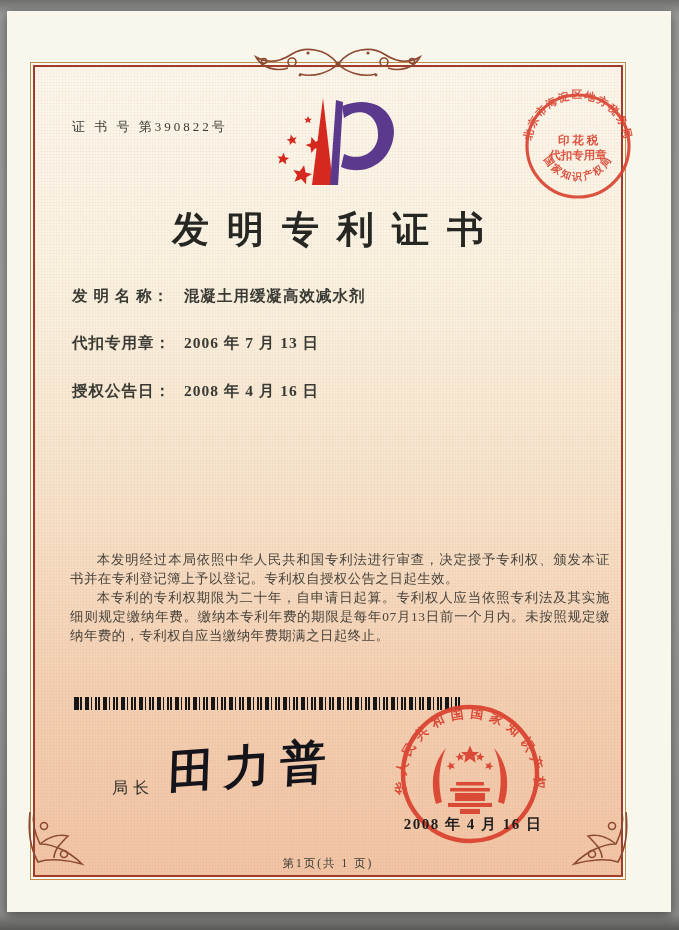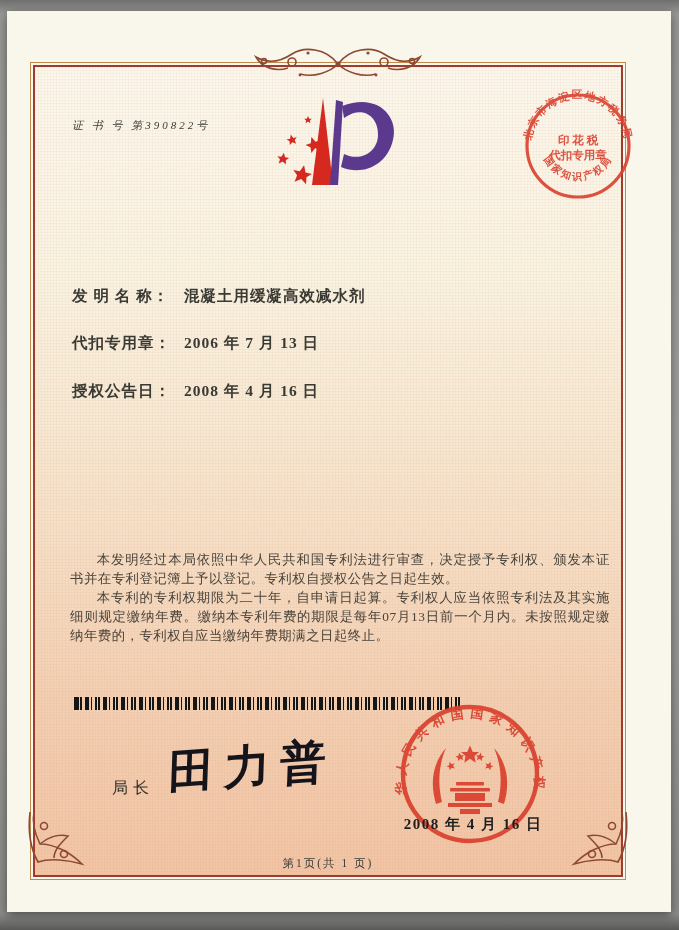--- a/index.html
+++ b/index.html
@@ -10,21 +10,21 @@
          background:#f9f6ec;box-shadow:0 3px 10px rgba(0,0,0,.45);}
   .frame{position:absolute;left:30px;top:62px;width:596px;height:818px;
          border:1px solid #c08a4e;box-sizing:border-box;padding:2px;background:#fbf8ee;}
   .frame-inner{width:100%;height:100%;box-sizing:border-box;border:2px solid #a03c2b;
          background-image:
            repeating-linear-gradient(0deg, rgba(198,110,78,.05) 0 1px, transparent 1px 3px),
            repeating-linear-gradient(90deg, rgba(198,110,78,.05) 0 1px, transparent 1px 3px),
            linear-gradient(180deg,#fbf7ec 0%,#f9f3e2 25%,#f7e8d2 45%,#f5dcc2 62%,#f3cfb2 78%,#f1c5a5 100%);}
   .ornament-top{position:absolute;left:238px;top:40px;z-index:3;}
   .ornament-corner{position:absolute;z-index:3;}
-  .cert-no{position:absolute;left:72px;top:118px;font-size:11px;letter-spacing:3px;color:#3b3b35;z-index:2;font-style:italic;}
+  .cert-no{position:absolute;left:72px;top:118px;font-size:13px;letter-spacing:3px;color:#3b3b35;z-index:2;}
   .logo{position:absolute;left:268px;top:90px;z-index:2;}
   .tax-stamp{position:absolute;left:520px;top:88px;z-index:2;opacity:.9;}
   .title{position:absolute;left:30px;top:205px;width:596px;text-align:center;
          font-size:37px;font-weight:bold;color:#262622;letter-spacing:18px;text-indent:18px;z-index:2;}
   .fields{position:absolute;left:72px;top:286px;z-index:2;}
   .field-row{height:47.4px;font-size:15.5px;font-weight:bold;color:#3a3a34;}
   .field-label{display:inline-block;min-width:108px;letter-spacing:1px;}
   .field-value{letter-spacing:1px;}
   .body-text{position:absolute;left:70px;top:550px;width:540px;z-index:2;
              font-size:13.4px;line-height:1.42;color:#4a443c;text-align:justify;}
@@ -122,20 +122,21 @@
     <text font-size="10.5" fill="#d9402e" font-weight="bold" letter-spacing="2">
       <textPath href="#taxArcTop" startOffset="50%" text-anchor="middle">北京市海淀区地方税务局</textPath>
     </text>
     <text x="58" y="56" text-anchor="middle" font-size="11.5" font-weight="bold" fill="#d9402e">印 花 税</text>
     <text x="58" y="71" text-anchor="middle" font-size="11.5" font-weight="bold" fill="#d9402e">代扣专用章</text>
     <text font-size="10" fill="#d9402e" font-weight="bold" letter-spacing="2">
       <textPath href="#taxArcBottom" startOffset="50%" text-anchor="middle">国家知识产权局</textPath>
     </text>
   </svg>
 
+  <div class="title">发明专利证书</div>
 
   <div class="fields">
     <div class="field-row">
       <span class="field-label">发 明 名 称：</span>
       <span class="field-value">混凝土用缓凝高效减水剂</span>
     </div>
     <div class="field-row">
       <span class="field-label">代扣专用章：</span>
       <span class="field-value">2006 年 7 月 13 日</span>
     </div>

